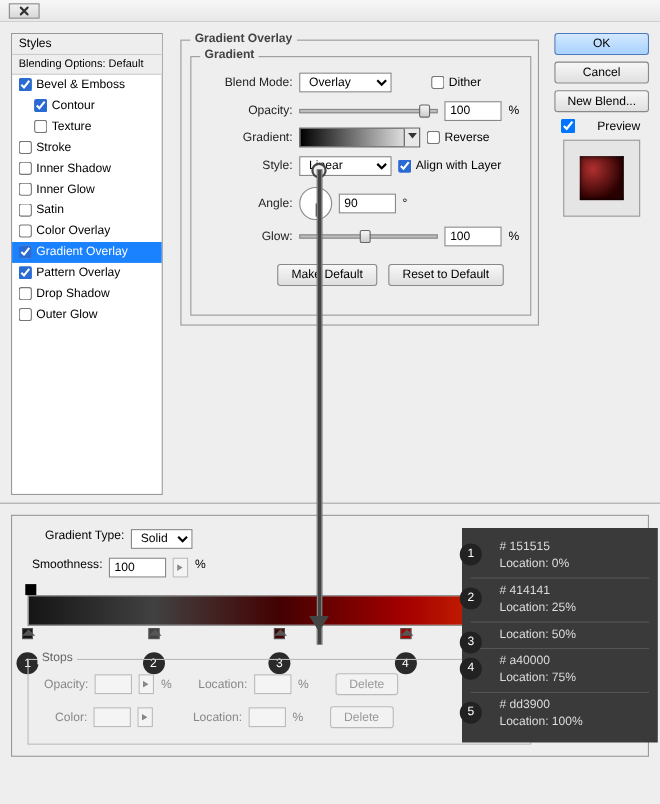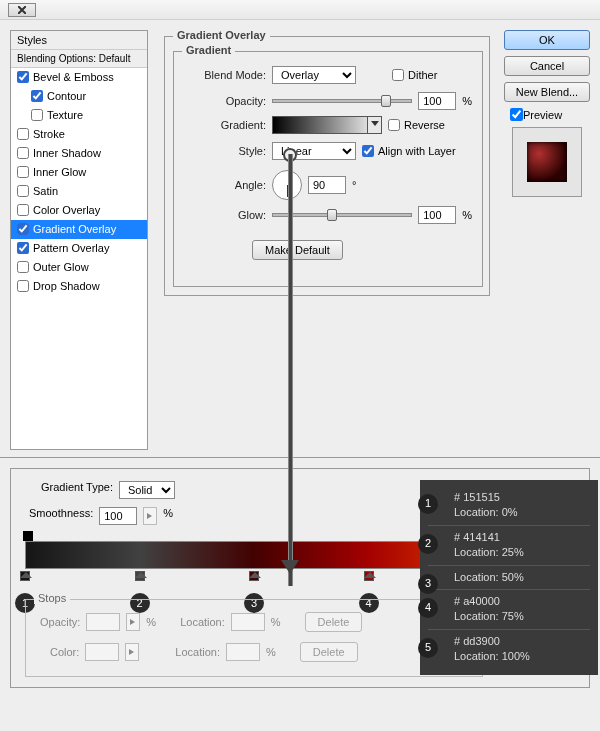--- a/index.html
+++ b/index.html
@@ -24,37 +24,37 @@
 .group-box { position: absolute; border: 1px solid #999; background: #eee; }
 .group-box .legend { position: absolute; top: -8px; left: 8px; background: #eee; padding: 0 4px; font-size: 11px; font-weight: 600; color: #444; }
 
 .overlay-group { left: 164px; top: 16px; width: 326px; height: 260px; }
 .gradient-sub { left: 8px; top: 14px; width: 310px; height: 236px; position: absolute; border: 1px solid #999; }
 .gradient-sub .legend2 { position: absolute; top: -8px; left: 8px; background: #eee; padding: 0 4px; font-size: 11px; font-weight: 600; color: #444; }
 
 .form-row { position: absolute; display: flex; align-items: center; gap: 6px; margin-left: 16px; }
 .lbl { text-align: right; width: 66px; color: #222; }
 select, input[type=text], .numbox { border: 1px solid #888; background: #fff; height: 18px; padding: 0 4px; font-size: 11px; }
-.numbox { width: 38px; text-align: left; display: inline-flex; align-items: center; }
+.numbox { width: 52px; text-align: left; display: inline-flex; align-items: center; }
 .chk { display: inline-flex; align-items: center; gap: 4px; }
 .chk input { width: 12px; height: 12px; accent-color: #2a6ad3; }
 .slider { height: 4px; background: #bdbdbd; border: 1px solid #888; position: relative; flex: 1; }
 .slider .thumb { position: absolute; top: -5px; width: 10px; height: 12px; background: linear-gradient(#f6f6f6,#ccc); border: 1px solid #666; border-radius: 2px; }
 .drop { width: 84px; }
 .gradswatch { width: 110px; height: 18px; background: linear-gradient(to right,#000,#fff); border: 1px solid #555; cursor: pointer; display:flex; }
 .gradswatch .dd { width: 14px; background: #e8e8e8; border-left: 1px solid #555; display:flex;align-items:center;justify-content:center; margin-left:auto;}
 .gradswatch .dd svg{width:8px;height:8px;fill:#333;}
 .angle-wheel { width: 30px; height: 30px; border: 1px solid #888; border-radius: 50%; background: #fff; position: relative; }
 .angle-wheel::after { content: ""; position: absolute; left: 50%; top: 50%; width: 1px; height: 12px; background: #333; transform-origin: top; transform: rotate(0deg); }
 .btn { border: 1px solid #888; background: linear-gradient(#f8f8f8,#dedede); padding: 3px 12px; border-radius: 3px; cursor: pointer; height: 20px; display: inline-flex; align-items: center; }
 
 .right-col { position: absolute; right: 10px; top: 10px; width: 86px; }
 .right-col .rbtn { display: block; width: 100%; margin-bottom: 6px; text-align: center; border: 1px solid #888; background: linear-gradient(#f7f7f7,#e0e0e0); border-radius: 3px; padding: 3px 0; cursor: pointer; }
 .right-col .rbtn.ok { background: linear-gradient(#d3e8ff,#a8d2ff); border-color: #4a7abc; }
-.right-col .preview-chk { display: flex; align-items: center; gap: 0; margin: 4px 0 6px 6px; }
+.right-col .preview-chk { display: flex; align-items: center; gap: 20px; margin: 4px 0 6px 6px; }
 .right-col .preview-img { width: 70px; height: 70px; margin: 0 auto; background: #e5e5e5; border: 1px solid #999; display: flex; align-items: center; justify-content: center; }
 .right-col .preview-img .inner { width: 40px; height: 40px; background: radial-gradient(circle at 30% 30%, #b03030, #2a0000 70%); box-shadow: inset 0 0 4px #000; }
 
 
 .bottom-panel { position: relative; height: 273px; background: #eee; }
 .editor-box { position: absolute; left: 10px; top: 10px; right: 10px; height: 220px; border: 1px solid #999; }
 .ed-row { position: absolute; display: flex; align-items: flex-start; gap: 6px; }
 .grad-bar { position: absolute; left: 14px; top: 72px; right: 106px; }
 .grad-strip { height: 28px; background: linear-gradient(to right,#151515 0%,#414141 25%,#430101 50%,#a40000 75%,#dd3900 100%); border: 1px solid #888; }
 .opstop { position: absolute; top: -10px; width: 10px; height: 10px; background: #000; }
@@ -138,25 +138,25 @@
         <div class="row selected">
           <input type="checkbox" checked="" style="">
           <span>Gradient Overlay</span>
         </div>
         <div class="row">
           <input type="checkbox" checked="" style="">
           <span>Pattern Overlay</span>
         </div>
         <div class="row">
           <input type="checkbox" style="">
+          <span>Drop Shadow</span>
+        </div>
+        <div class="row">
+          <input type="checkbox" style="">
           <span>Outer Glow</span>
-        </div>
-        <div class="row">
-          <input type="checkbox" style="">
-          <span>Drop Shadow</span>
         </div>
       </div>
   </div>
 
   <div class="group-box overlay-group">
     <div class="legend">Gradient Overlay</div>
     <div class="gradient-sub">
       <div class="legend2">Gradient</div>
 
       <div class="form-row" style="left:10px;top:14px">
@@ -213,20 +213,21 @@
         <span class="lbl">Glow:</span>
         <div class="slider" style="width:118px">
             <div class="thumb" style="left:54px"></div>
           </div>
         <span class="numbox">100</span>
         <span>%</span>
       </div>
 
       <div class="form-row" style="left:62px;top:188px;gap:10px">
         <div class="btn">Make Default</div>
+        <div class="btn">Reset to Default</div>
       </div>
     </div>
   </div>
 
   <div class="right-col">
     <div class="rbtn ok">OK</div>
     <div class="rbtn">Cancel</div>
     <div class="rbtn">New Blend...</div>
     <label class="preview-chk">
         <input type="checkbox" checked="" style="">

